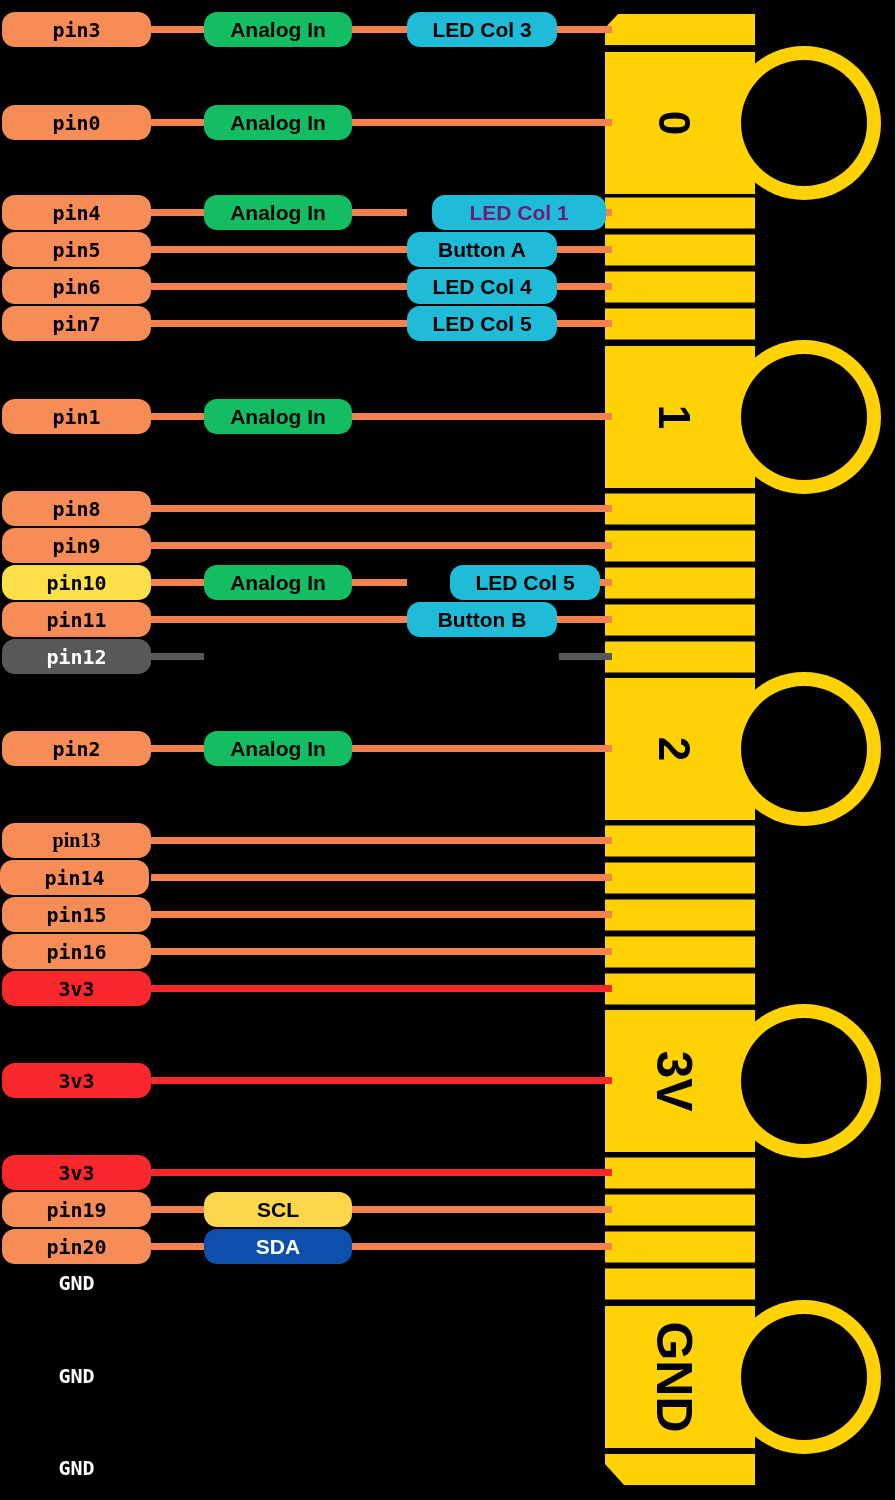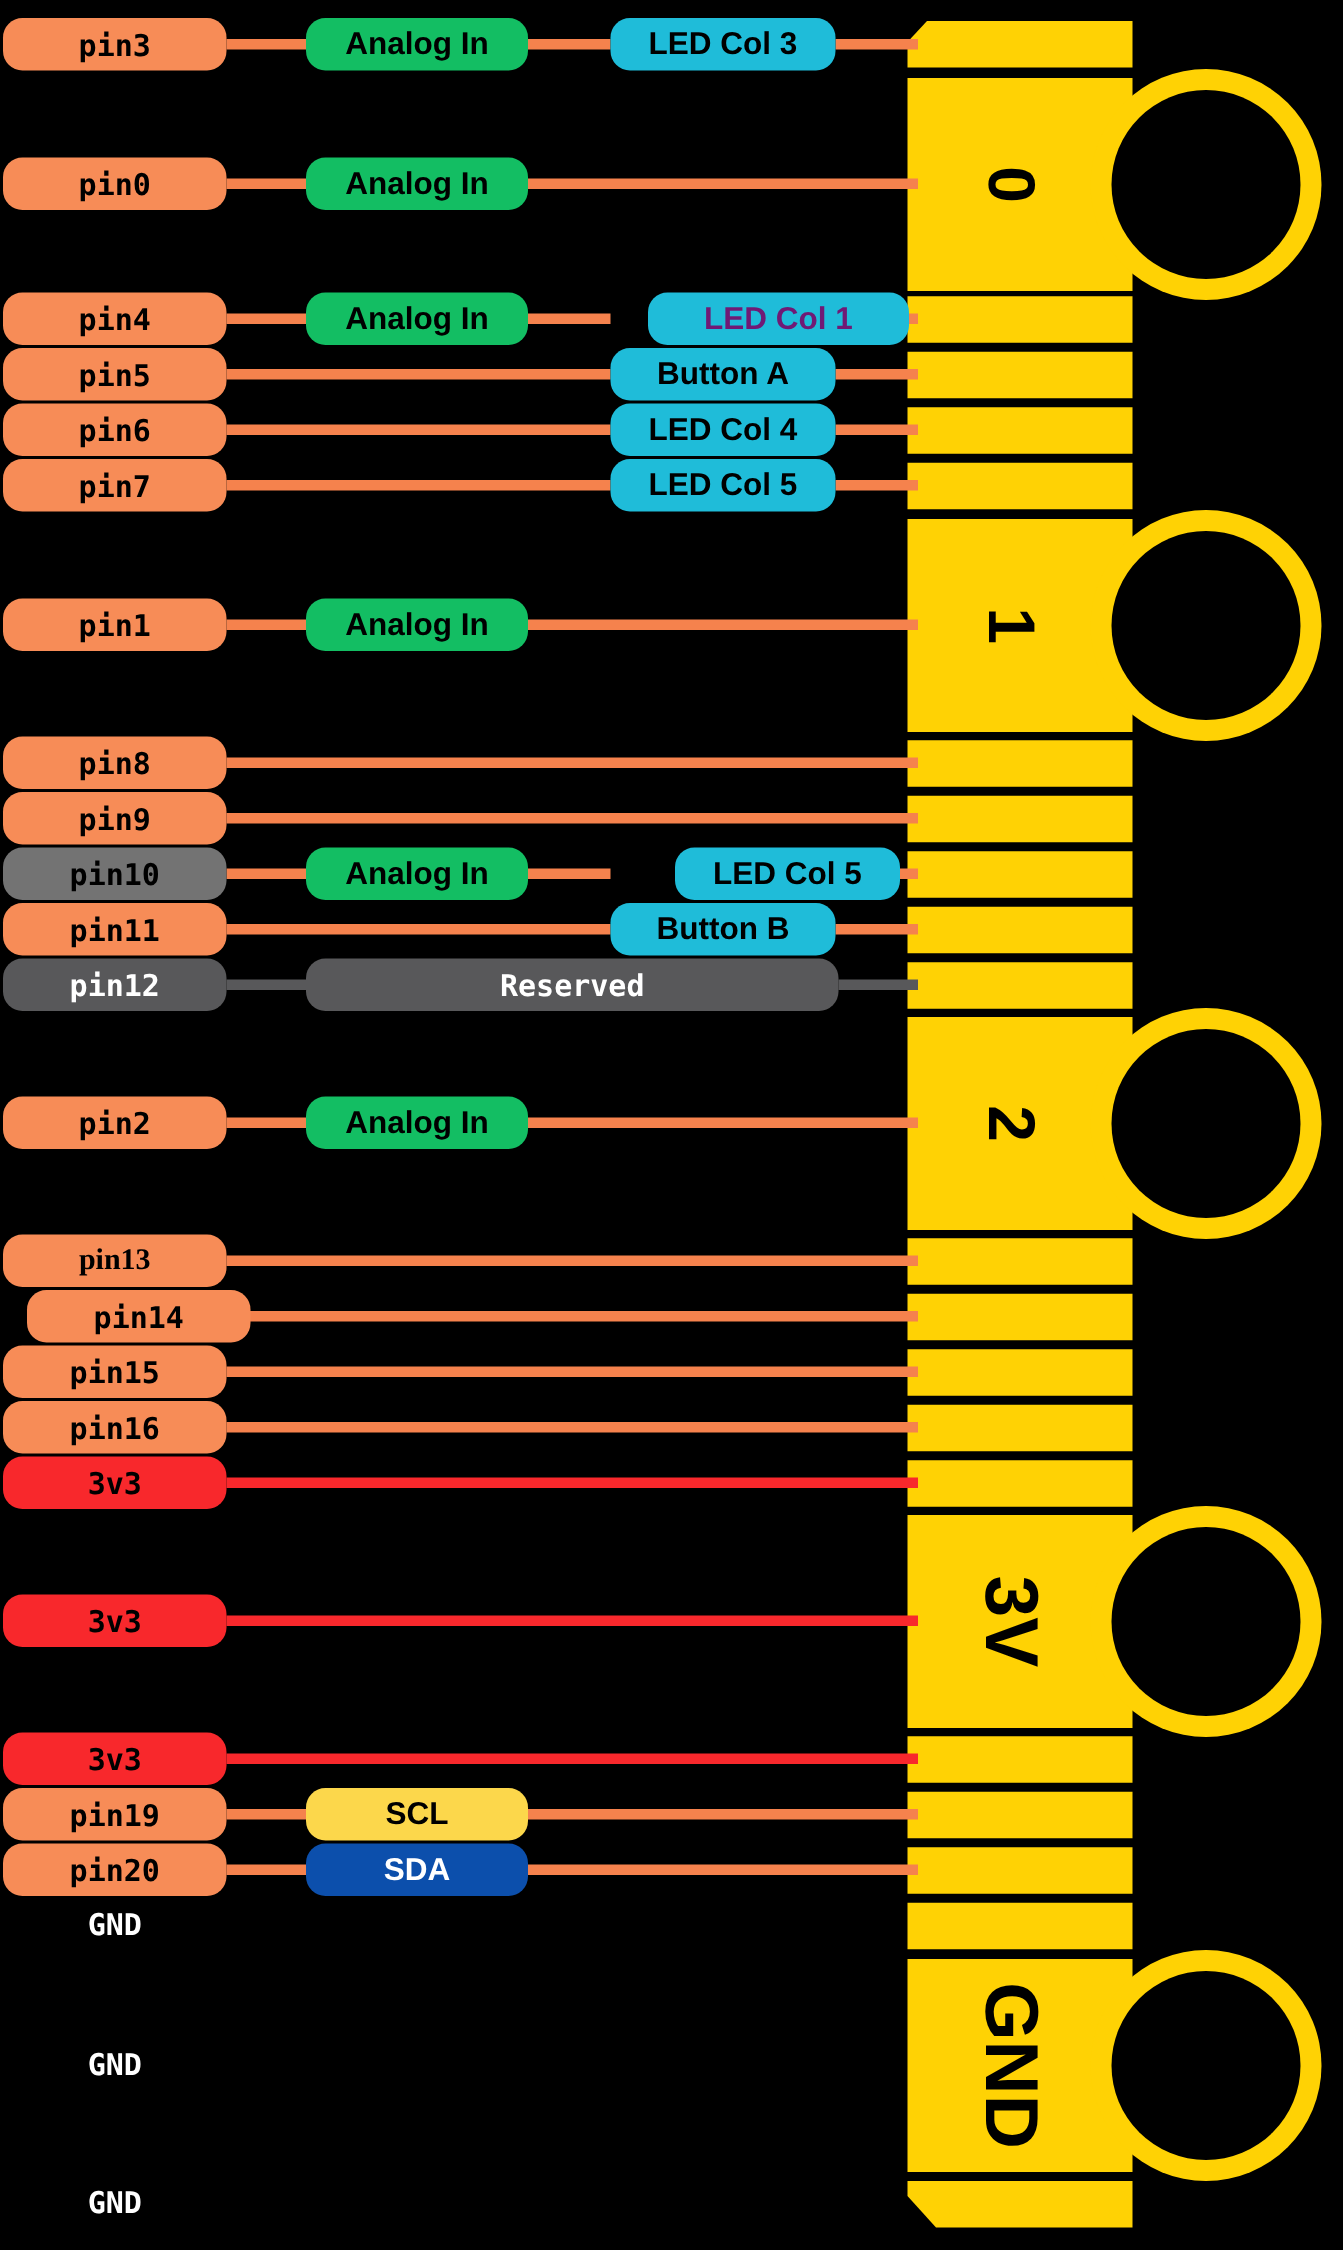--- a/index.html
+++ b/index.html
@@ -93,39 +93,38 @@
     <div class="wire" style="left: 352px; top: 413px; width: 260px; background: rgb(245, 130, 77);"></div>
     <div class="pill" style="left: 2px; top: 399px; width: 149px; background: rgb(247, 140, 87); color: rgb(0, 0, 0);">pin1</div>
     <div class="badge" style="left: 204px; top: 399px; width: 148px; background: rgb(19, 190, 99); color: rgb(0, 0, 0);">Analog In</div>
     <div class="wire" style="left: 151px; top: 505px; width: 461px; background: rgb(245, 130, 77);"></div>
     <div class="pill" style="left: 2px; top: 491px; width: 149px; background: rgb(247, 140, 87); color: rgb(0, 0, 0);">pin8</div>
     <div class="wire" style="left: 151px; top: 542px; width: 461px; background: rgb(245, 130, 77);"></div>
     <div class="pill" style="left: 2px; top: 528px; width: 149px; background: rgb(247, 140, 87); color: rgb(0, 0, 0);">pin9</div>
     <div class="wire" style="left: 151px; top: 579px; width: 53px; background: rgb(245, 130, 77);"></div>
     <div class="wire" style="left: 352px; top: 579px; width: 55px; background: rgb(245, 130, 77);"></div>
     <div class="wire" style="left: 557px; top: 579px; width: 55px; background: rgb(245, 130, 77);"></div>
-    <div class="pill" style="left: 2px; top: 565px; width: 149px; background: #737373; color: rgb(0, 0, 0);">pin10</div>
+    <div class="pill" style="left: 2px; top: 565px; width: 149px; background: #fde047; color: rgb(0, 0, 0);">pin10</div>
     <div class="badge" style="left: 204px; top: 565px; width: 148px; background: rgb(19, 190, 99); color: rgb(0, 0, 0);">Analog In</div>
     <div class="badge" style="left: 407px; top: 565px; width: 150px; background: rgb(31, 188, 217); color: rgb(0, 0, 0); margin-left: 43px;">LED Col 5</div>
     <div class="wire" style="left: 151px; top: 616px; width: 256px; background: rgb(245, 130, 77);"></div>
     <div class="wire" style="left: 557px; top: 616px; width: 55px; background: rgb(245, 130, 77);"></div>
     <div class="pill" style="left: 2px; top: 602px; width: 149px; background: rgb(247, 140, 87); color: rgb(0, 0, 0);">pin11</div>
     <div class="badge" style="left: 407px; top: 602px; width: 150px; background: rgb(31, 188, 217); color: rgb(0, 0, 0);">Button B</div>
     <div class="wire" style="left: 151px; top: 653px; width: 53px; background: rgb(88, 88, 90);"></div>
     <div class="wire" style="left: 559px; top: 653px; width: 53px; background: rgb(88, 88, 90);"></div>
     <div class="pill" style="left: 2px; top: 639px; width: 149px; background: rgb(88, 88, 90); color: rgb(255, 255, 255);">pin12</div>
-    <div class="badge mono" style="left: 204px; top: 639px; width: 355px; background: rgb(88, 88, 90); color: rgb(255, 255, 255);">Reserved</div>
     <div class="wire" style="left: 151px; top: 745px; width: 53px; background: rgb(245, 130, 77);"></div>
     <div class="wire" style="left: 352px; top: 745px; width: 260px; background: rgb(245, 130, 77);"></div>
     <div class="pill" style="left: 2px; top: 731px; width: 149px; background: rgb(247, 140, 87); color: rgb(0, 0, 0);">pin2</div>
     <div class="badge" style="left: 204px; top: 731px; width: 148px; background: rgb(19, 190, 99); color: rgb(0, 0, 0);">Analog In</div>
     <div class="wire" style="left: 151px; top: 837px; width: 461px; background: rgb(245, 130, 77);"></div>
     <div class="pill" style="left: 2px; top: 823px; width: 149px; background: rgb(247, 140, 87); color: rgb(0, 0, 0); font-family: Liberation Serif, serif;">pin13</div>
     <div class="wire" style="left: 151px; top: 874px; width: 461px; background: rgb(245, 130, 77);"></div>
-    <div class="pill" style="left: 18px; top: 860px; width: 149px; background: rgb(247, 140, 87); color: rgb(0, 0, 0);">pin14</div>
+    <div class="pill" style="left: 0; top: 860px; width: 149px; background: rgb(247, 140, 87); color: rgb(0, 0, 0);">pin14</div>
     <div class="wire" style="left: 151px; top: 911px; width: 461px; background: rgb(245, 130, 77);"></div>
     <div class="pill" style="left: 2px; top: 897px; width: 149px; background: rgb(247, 140, 87); color: rgb(0, 0, 0);">pin15</div>
     <div class="wire" style="left: 151px; top: 948px; width: 461px; background: rgb(245, 130, 77);"></div>
     <div class="pill" style="left: 2px; top: 934px; width: 149px; background: rgb(247, 140, 87); color: rgb(0, 0, 0);">pin16</div>
     <div class="wire" style="left: 151px; top: 985px; width: 461px; background: rgb(248, 40, 44);"></div>
     <div class="pill" style="left: 2px; top: 971px; width: 149px; background: rgb(248, 40, 44); color: rgb(0, 0, 0);">3v3</div>
     <div class="wire" style="left: 151px; top: 1077px; width: 461px; background: rgb(248, 40, 44);"></div>
     <div class="pill" style="left: 2px; top: 1063px; width: 149px; background: rgb(248, 40, 44); color: rgb(0, 0, 0);">3v3</div>
     <div class="wire" style="left: 151px; top: 1169px; width: 461px; background: rgb(248, 40, 44);"></div>
     <div class="pill" style="left: 2px; top: 1155px; width: 149px; background: rgb(248, 40, 44); color: rgb(0, 0, 0);">3v3</div>

